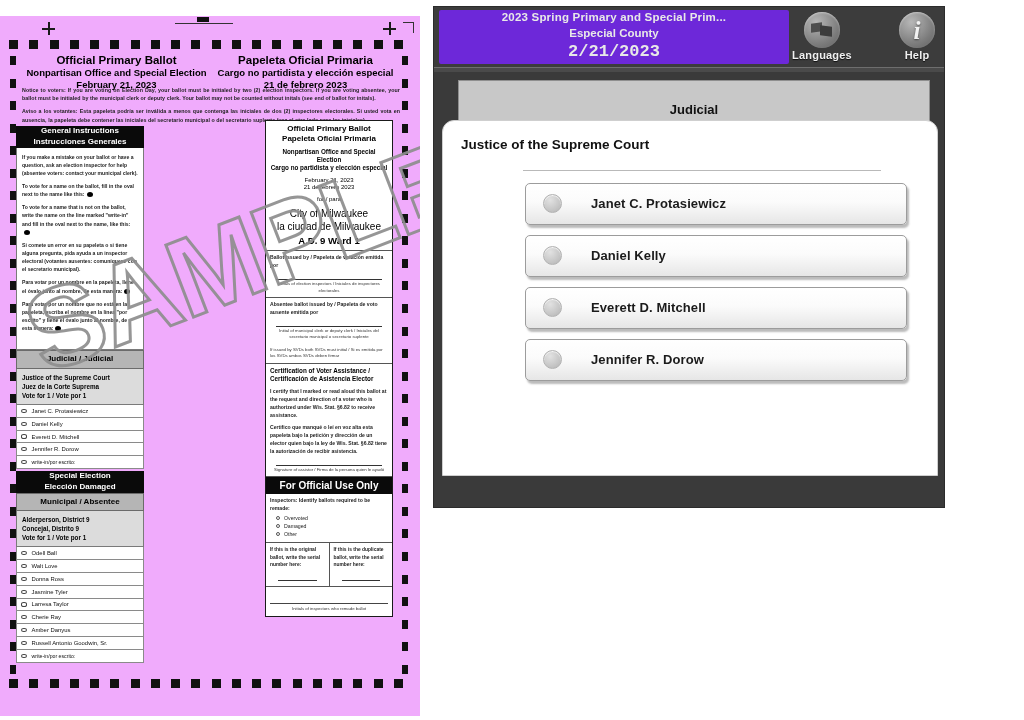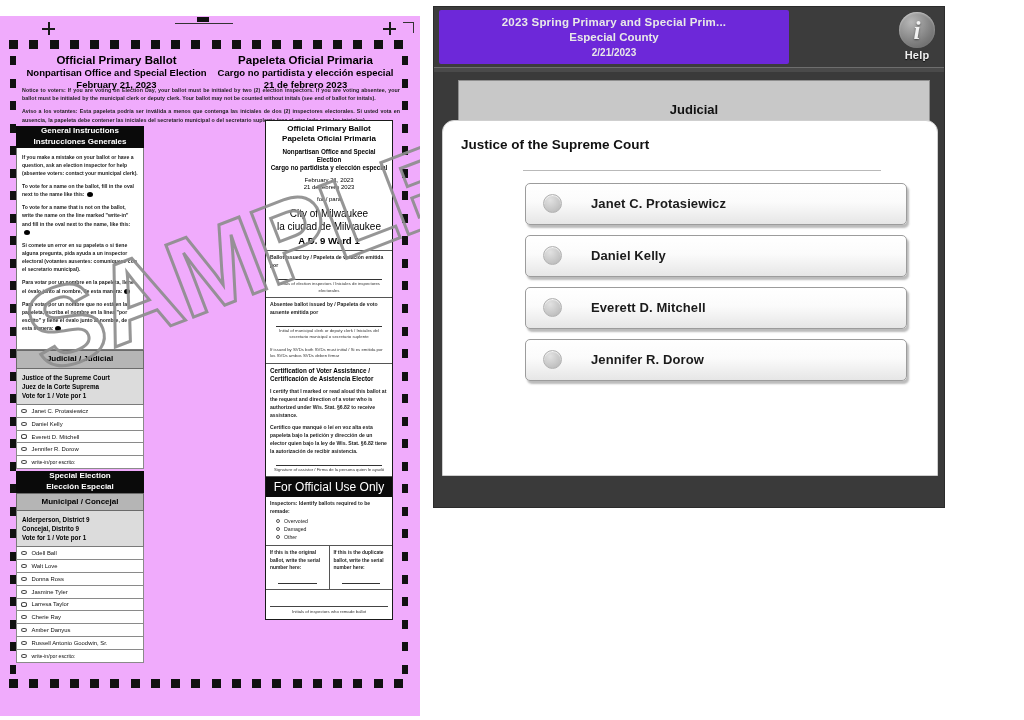--- a/index.html
+++ b/index.html
@@ -76,22 +76,22 @@
   .stub-sec { border-bottom:1px solid #555; padding:3px 4px; }
   .stub-c { text-align:center; }
   .s-b10 { font-size:8px; font-weight:bold; line-height:1.25; }
   .s-b7  { font-size:6.3px; font-weight:bold; line-height:1.3; }
   .s-n6  { font-size:6px; line-height:1.3; }
   .s-b9  { font-size:10px; font-weight:normal; line-height:1.3; }
   .s-b11 { font-size:9.6px; font-weight:bold; line-height:1.3; }
   .s-sm  { font-size:5.1px; line-height:1.55; font-weight:600; color:#1c1c1c; }
   .s-tiny{ font-size:4.3px; line-height:1.5; color:#333; text-align:center; }
   .sig-line { border-bottom:1px solid #333; margin:9px 6px 1px 6px; }
-  .blk-bar { background:#0a0a0a; color:#fff; text-align:center; font-weight:normal;
-             font-size:12px; padding:3px 2px; }
+  .blk-bar { background:#0a0a0a; color:#fff; text-align:center; font-weight:bold;
+             font-size:10px; padding:3px 2px; }
   .chk-row { display:flex; align-items:center; gap:4px; font-size:5.2px; margin:2px 0 0 6px; color:#222; }
   .chk { width:4px;height:4px;border:1px solid #555;border-radius:50%;}
   .two-col { display:flex; }
   .two-col > div { flex:1; padding:3px 4px; font-size:4.9px; line-height:1.5; color:#1c1c1c; font-weight:600;}
   .two-col > div:first-child { border-right:1px solid #555; }
   .num-line { border-bottom:1px solid #333; margin:12px 8px 2px 8px; }
 
   .watermark {
     position:absolute; left:8px; top:262px; width:400px;
     font-size:112px; font-weight:bold; letter-spacing:-2px;
@@ -108,21 +108,21 @@
   }
   .mach-topbar { position:relative; height:60px; background:#3c3c3c; }
   .mach-eltbox {
     position:absolute; left:5px; top:3px; right:155px; bottom:3px;
     background:#6d28d9; border-radius:2px;
     display:flex; flex-direction:column; align-items:center; justify-content:center;
     color:#e8e8e8;
   }
   .elt-title { font-size:11.5px; font-weight:bold; line-height:1.35; letter-spacing:.2px; }
   .elt-sub   { font-size:11.5px; font-weight:bold; line-height:1.35; }
-  .elt-date  { font-size:10px; font-weight:bold; line-height:1.35; }
+  .elt-date  { font-size:17px; font-weight:bold; line-height:1.35;font-family:Liberation Mono, monospace; }
 
   .mach-btn {
     position:absolute; top:2px; width:72px; height:56px;
     display:flex; flex-direction:column; align-items:center; justify-content:flex-start;
     color:#f0f0f0; cursor:pointer;
   }
   .mach-btn .glyph {
     width:36px; height:36px; border-radius:50%;
     background:radial-gradient(circle at 34% 28%, #b7b7b7, #7d7d7d 62%, #5f5f5f 100%);
     display:flex; align-items:center; justify-content:center; margin-top:3px;
@@ -353,24 +353,24 @@
           <span class="oval"></span>
           <span>Jennifer R. Dorow</span>
         </div>
       <div class="cand-row">
           <span class="oval"></span>
           <span class="writein-txt">write-in/por escrito:</span>
         </div>
 
       <div class="hdr-black" style="margin-top:2px">
         <div>Special Election</div>
-        <div>Elección Especial</div>
-      </div>
-
-      <div class="hdr-gray">Municipal / Concejal</div>
+        <div>Elección Damaged</div>
+      </div>
+
+      <div class="hdr-gray">Municipal / Absentee</div>
       <div class="contest-head">
         <div>Alderperson, District 9</div>
         <div>Concejal, Distrito 9</div>
         <div>Vote for 1 / Vote por 1</div>
       </div>
       <div class="cand-row">
           <span class="oval"></span>
           <span>Odell Ball</span>
         </div>
       <div class="cand-row">
@@ -482,20 +482,29 @@
 
   <div id="machine">
 
     <div class="mach-topbar">
       <div class="mach-eltbox">
         <div class="elt-title">2023 Spring Primary and Special Prim...</div>
         <div class="elt-sub">Especial County</div>
         <div class="elt-date">2/21/2023</div>
       </div>
 
+      <div class="mach-btn" id="btn-languages">
+        <span class="glyph">
+          <span class="lang-glyph-inner">
+              <span class="p1"></span>
+              <span class="p2"></span>
+            </span>
+        </span>
+        <span class="lbl">Languages</span>
+      </div>
 
       <div class="mach-btn" id="btn-help">
         <span class="glyph">
             <span class="help-i">i</span>
           </span>
         <span class="lbl">Help</span>
       </div>
     </div>
 
     <div class="mach-sep"></div>

